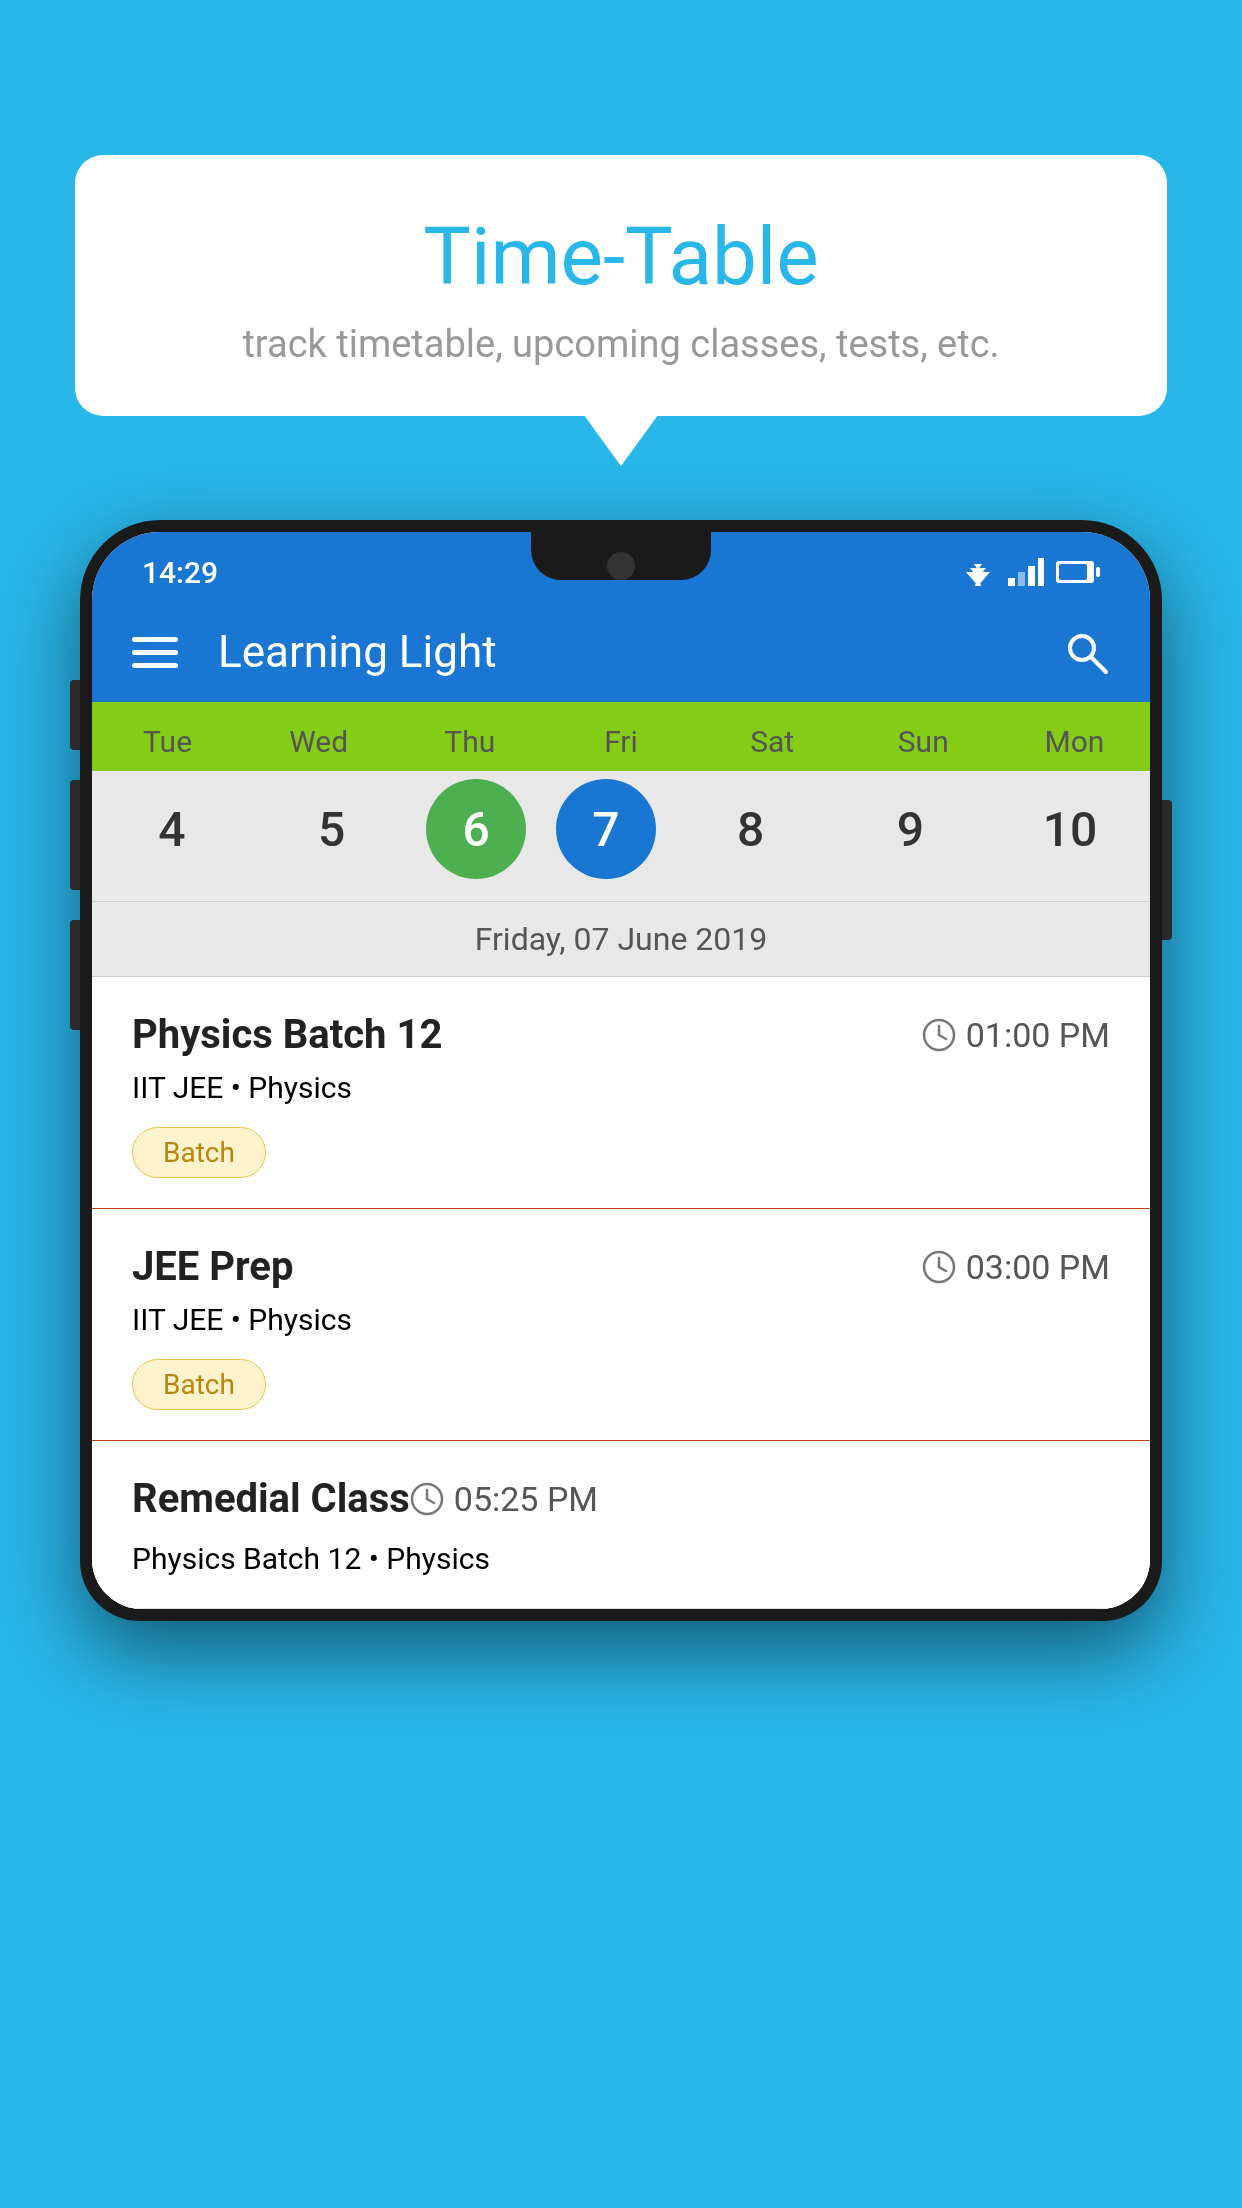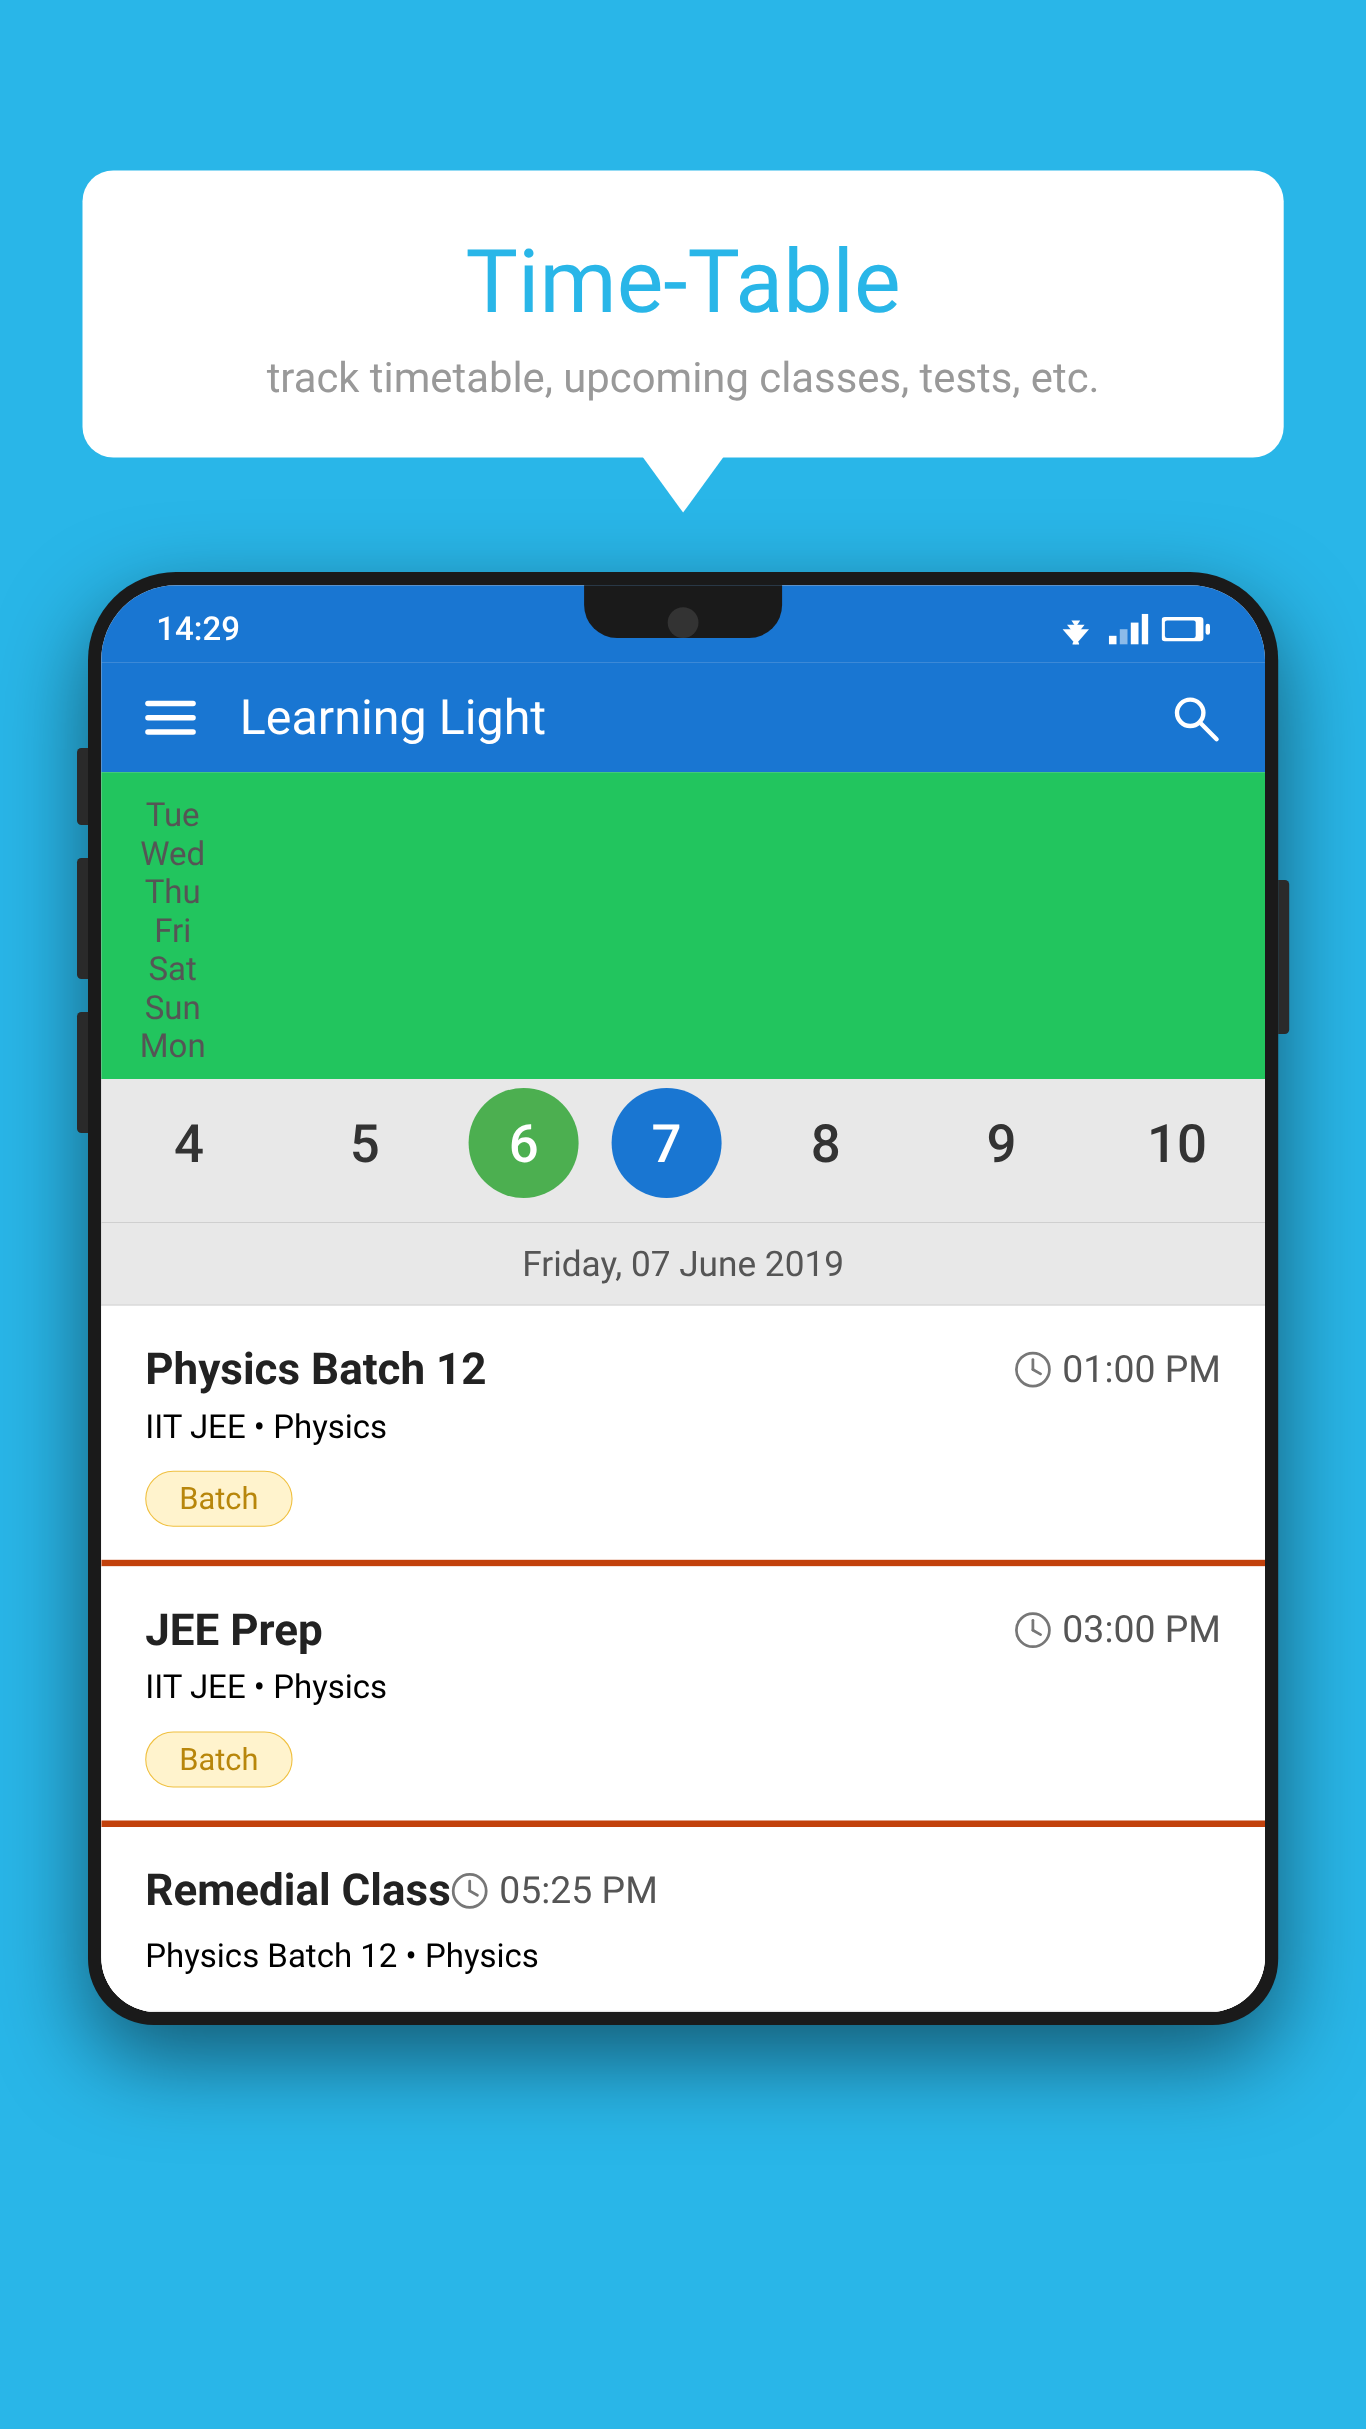--- a/index.html
+++ b/index.html
@@ -193,25 +193,24 @@
 
     .app-title {
       color: white;
       font-size: 44px;
       font-weight: 400;
       flex: 1;
     }
 
     
     .calendar-header {
-      background: #22c55e;
+      background: #84cc16;
       display: flex;
       justify-content: space-around;
       padding: 22px 0 12px;
-      flex-direction: column;
     }
 
     .day-label {
       font-size: 30px;
       color: #555;
       text-align: center;
       width: 130px;
     }
 
     
@@ -264,21 +263,21 @@
     }
 
     
     .schedule-list {
       background: white;
       overflow-y: auto;
     }
 
     .schedule-item {
       padding: 34px 40px 30px;
-      border-bottom: 6px solid #c2410c;
+      border-bottom: 1px solid #c2410c;
       background: white;
     }
 
     .schedule-item-top {
       display: flex;
       justify-content: space-between;
       align-items: center;
       margin-bottom: 12px;
     }
 

